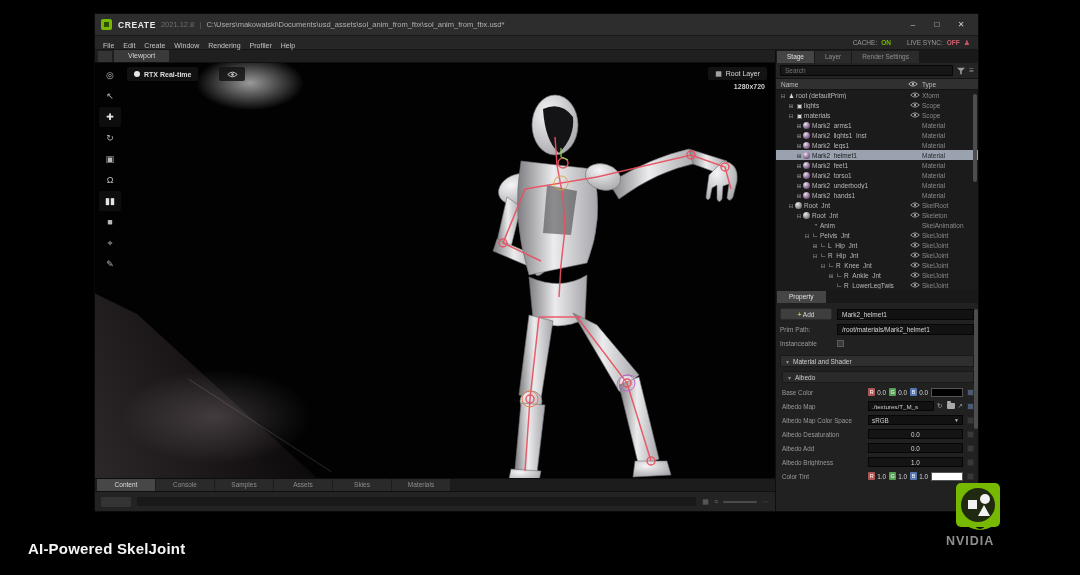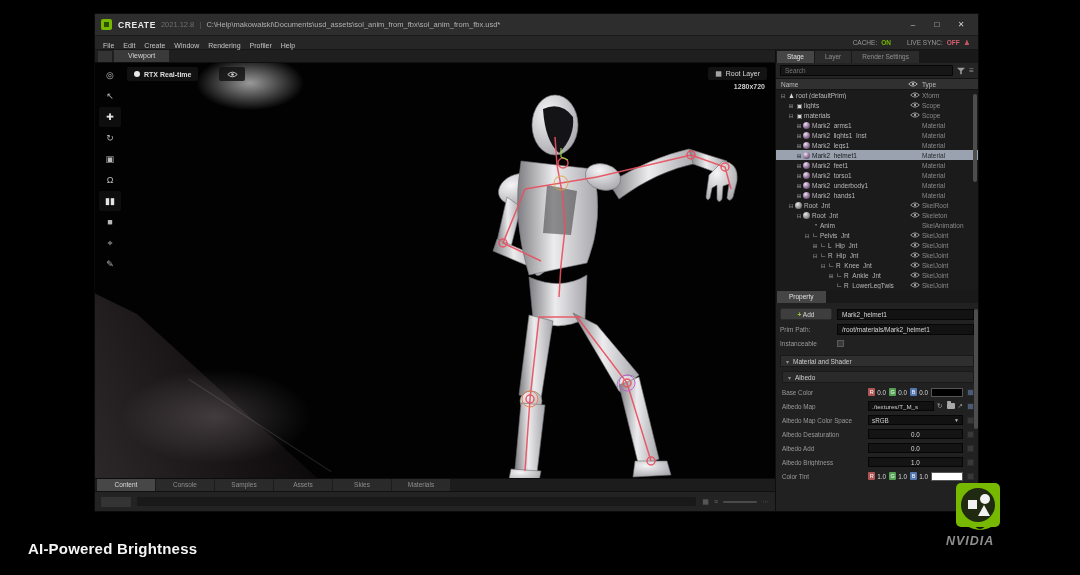--- a/index.html
+++ b/index.html
@@ -140,37 +140,37 @@
   .numbox{flex:1;height:10px;background:#141414;border:1px solid #060606;color:#d8d8d8;font-size:6.3px;line-height:9px;text-align:center;}
 
   
   .footer-tagline{position:absolute;left:28px;top:540px;color:#f4f4f4;font-size:15px;font-weight:bold;letter-spacing:.2px;}
   .omni-icon{position:absolute;left:956px;top:483px;width:44px;height:44px;background:#76b900;border-radius:5px;z-index:5;}
   .omni-circle{position:absolute;left:5px;top:5px;width:34px;height:34px;background:#1f2a10;border-radius:50%;}
   .omni-square{position:absolute;left:7px;top:12px;width:9px;height:9px;background:#f2f2f2;}
   .omni-dot{position:absolute;left:19px;top:6px;width:10px;height:10px;background:#f2f2f2;border-radius:50%;}
   .omni-tri{position:absolute;left:17px;top:17px;width:0;height:0;border-left:6px solid transparent;
             border-right:6px solid transparent;border-bottom:11px solid #f2f2f2;}
-  .nv-logo{position:absolute;left:946px;top:512px;width:76px;height:40px;font-style:italic;}
+  .nv-logo{position:absolute;left:946px;top:512px;width:76px;height:40px;}
   .nv-eye{position:absolute;left:14px;top:0;}
   .nv-word{position:absolute;left:0;top:22px;color:#8f8f8f;font-size:12.5px;font-weight:bold;letter-spacing:1px;}
 </style>
 </head>
 <body>
 
 <div class="screen">
 
   <div class="window">
 
     <div class="titlebar">
       <span class="app-icon"></span>
       <span class="app-name">CREATE</span>
       <span class="app-version">2021.12.8</span>
       <span class="path-sep">|</span>
-      <span class="file-path">C:\Help\makowalski\Documents\usd_assets\sol_anim_from_fbx\sol_anim_from_fbx.usd*</span>
+      <span class="file-path">C:\Users\makowalski\Documents\usd_assets\sol_anim_from_fbx\sol_anim_from_fbx.usd*</span>
       <div class="win-controls">
         <span class="wbtn">–</span>
         <span class="wbtn">□</span>
         <span class="wbtn">✕</span>
       </div>
     </div>
 
     <div class="menubar">
       <span id="menu-items"><span class="mi">File</span><span class="mi">Edit</span><span class="mi">Create</span><span class="mi">Window</span><span class="mi">Rendering</span><span class="mi">Profiler</span><span class="mi">Help</span></span>
       <div class="menubar-right">
@@ -699,21 +699,21 @@
                 </span>
     <span class="p-chk dim"></span>
   </div>
 </div>
         </div>
       </div>
 
     </div>
   </div>
 
-  <div class="footer-tagline">AI-Powered Brightness</div>
+  <div class="footer-tagline">AI-Powered SkelJoint</div>
 
   <div class="omni-icon">
     <div class="omni-circle">
       <div class="omni-square"></div>
         <div class="omni-dot"></div>
         <div class="omni-tri"></div>
     </div>
   </div>
 
   <div class="nv-logo">

